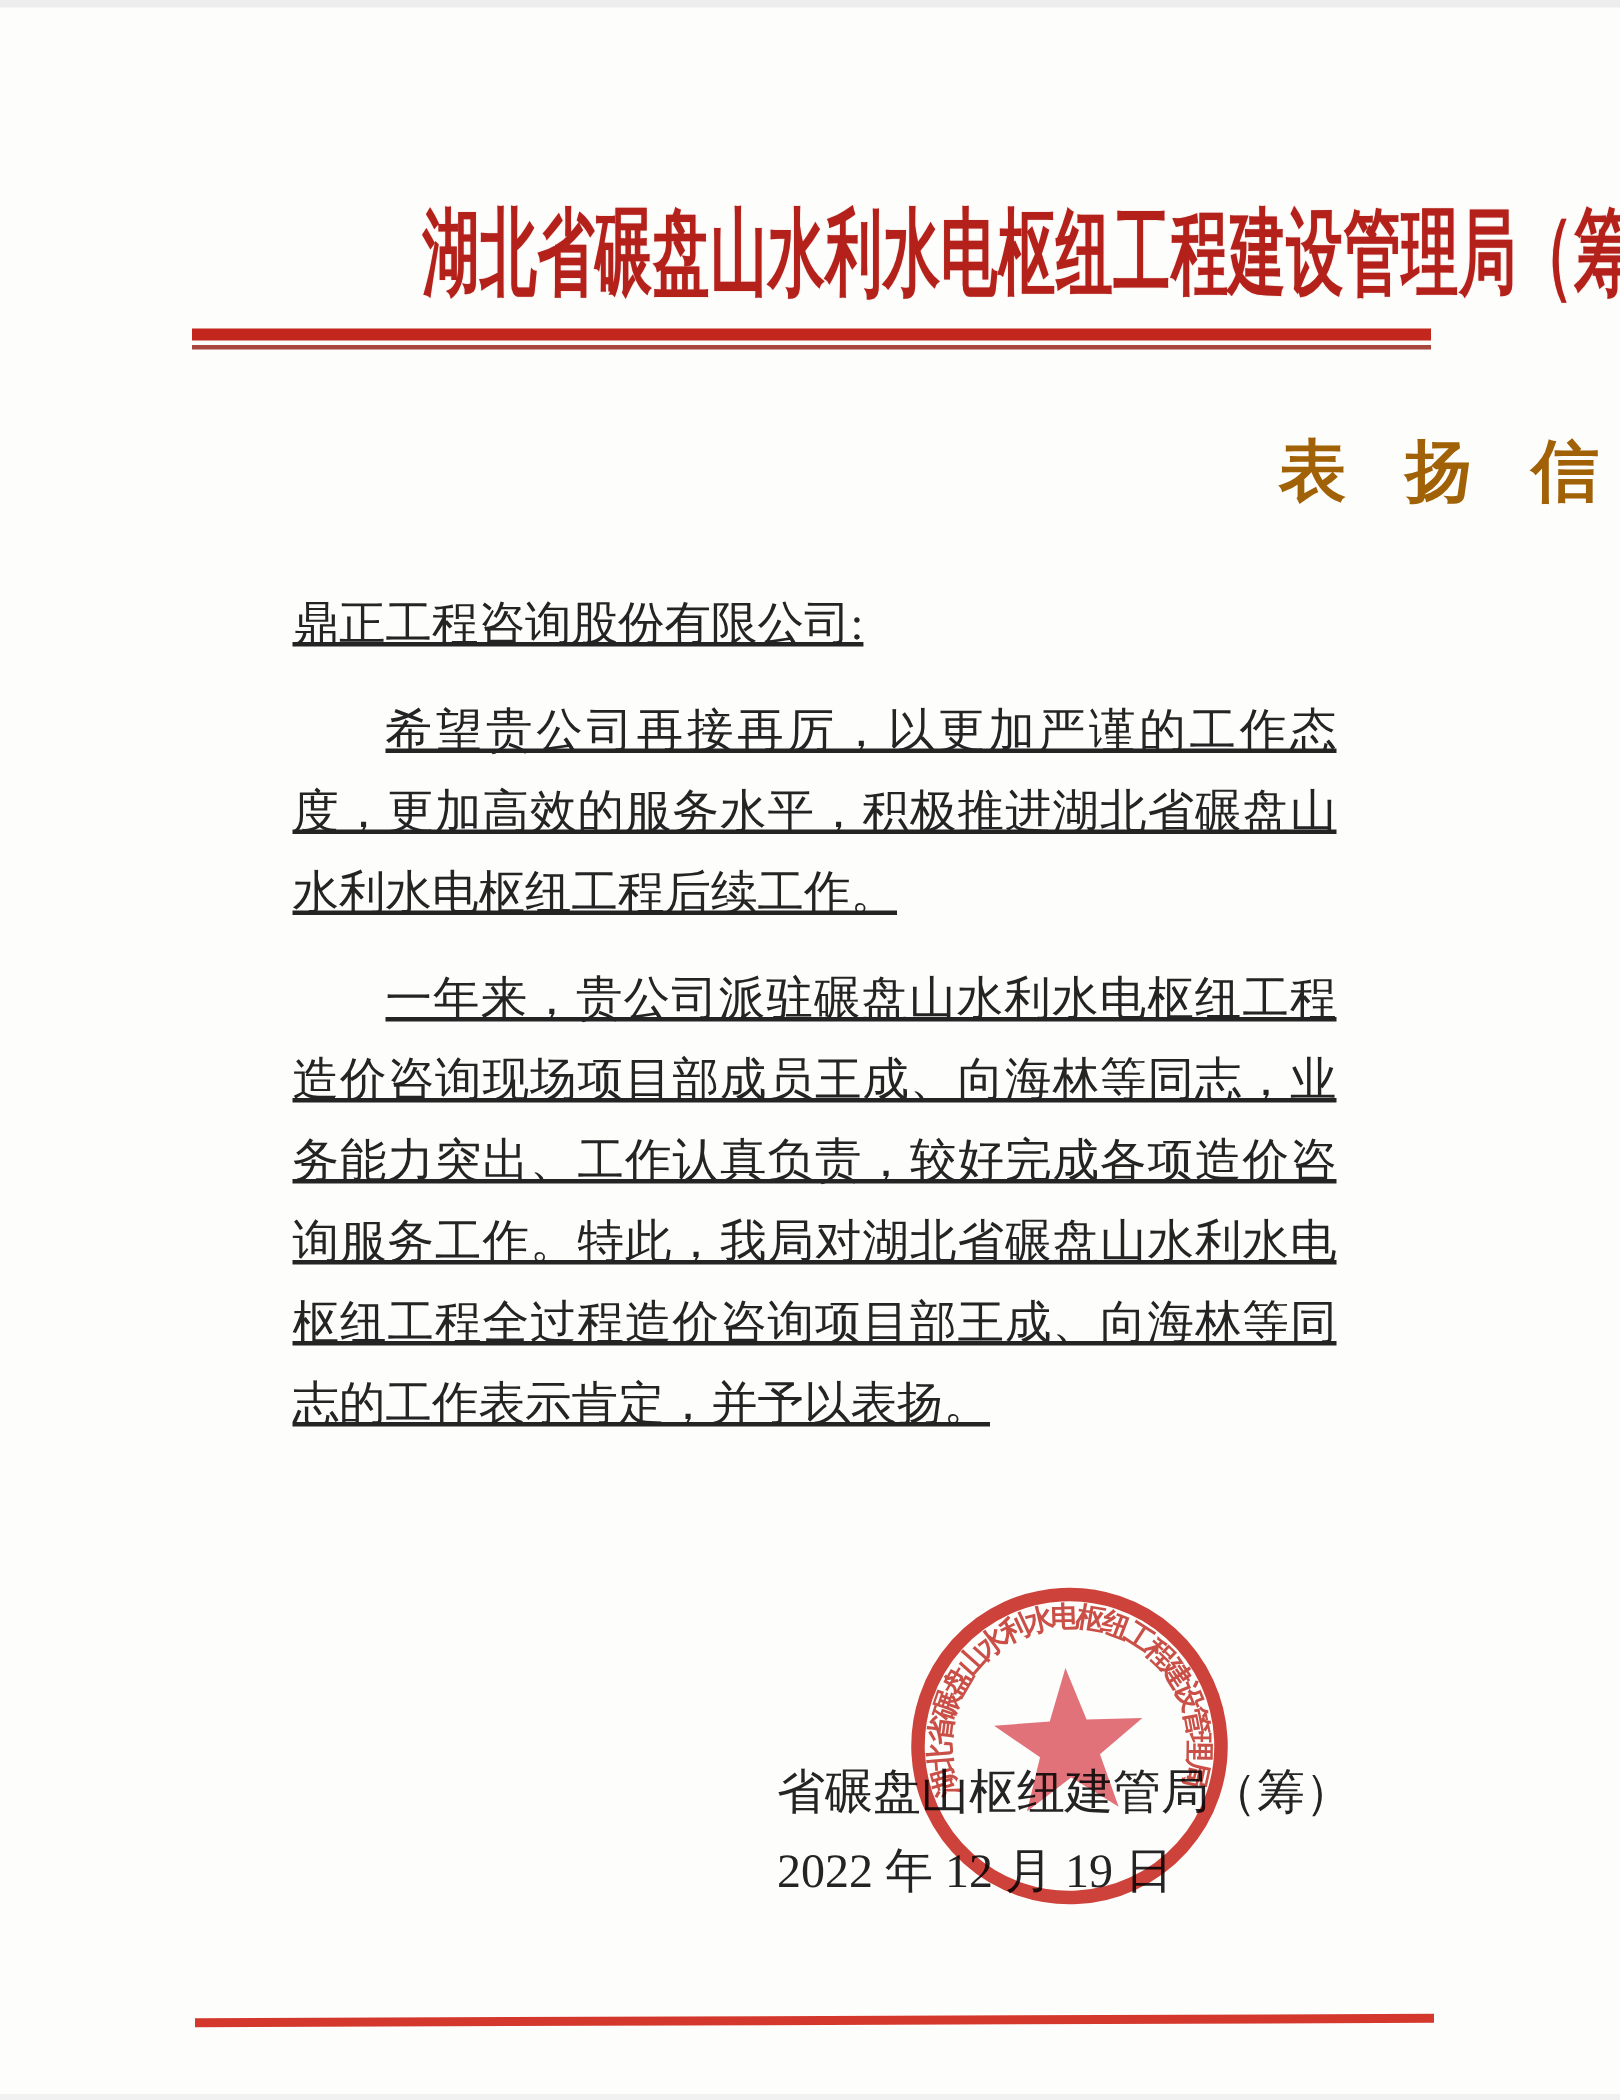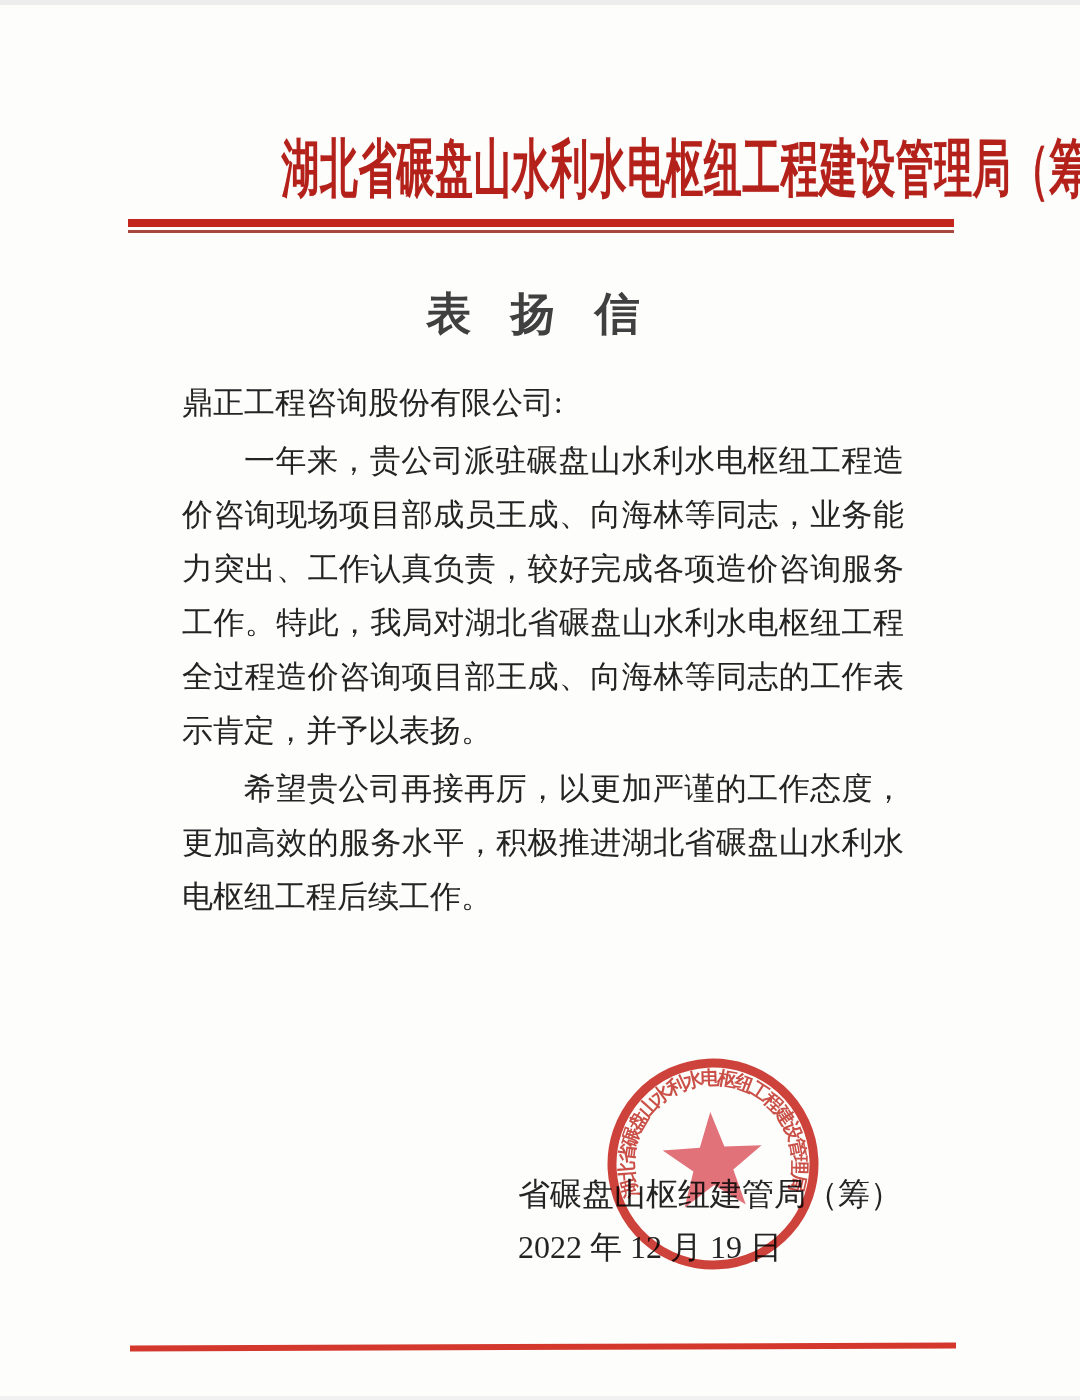--- a/index.html
+++ b/index.html
@@ -34,33 +34,33 @@
   .rule-thick {
     position: absolute; top: 219px; left: 128px;
     width: 826px; height: 8px; background: #c3261c;
   }
   .rule-thin {
     position: absolute; top: 230px; left: 128px;
     width: 826px; height: 3px; background: #a8473e;
   }
   .doc-title {
     position: absolute; top: 284px; left: 0;
-    width: 100%; text-align: center;
+    width: 100%; text-align: right;
     font-size: 45px; font-weight: bold;
-    letter-spacing: 14px; color: #404040;
+    letter-spacing: 14px; color: #a16207;
   }
   .content {
     position: absolute; top: 372px; left: 178px;
     width: 730px;
     font-size: 31px; line-height: 54px;
     color: #242424;
     text-align: justify;
     text-justify: inter-ideograph;
   }
-  .content p { margin: 4px; }
+  .content p { margin: 17px; text-decoration: underline; }
   .content p.indent { text-indent: 2em; }
   .signature-block {
     position: absolute; top: 1168px; right: 142px;
     width: 420px; 
     font-size: 32px; line-height: 53px; color: #242424;
     z-index: 2;
   }
   .seal {
     position: absolute; left: 603px; top: 1054px;
     width: 220px; height: 220px;
@@ -90,22 +90,22 @@
     <span class="letterhead-text">湖北省碾盘山水利水电枢纽工程建设管理局（筹）</span>
   </div>
 
   <div class="rule-thick"></div>
   <div class="rule-thin"></div>
 
   <div class="doc-title">表 扬 信</div>
 
   <div class="content">
     <p>鼎正工程咨询股份有限公司:</p>
+    <p class="indent">希望贵公司再接再厉，以更加严谨的工作态度，更加高效的服务水平，积极推进湖北省碾盘山水利水电枢纽工程后续工作。</p>
     <p class="indent">一年来，贵公司派驻碾盘山水利水电枢纽工程造价咨询现场项目部成员王成、向海林等同志，业务能力突出、工作认真负责，较好完成各项造价咨询服务工作。特此，我局对湖北省碾盘山水利水电枢纽工程全过程造价咨询项目部王成、向海林等同志的工作表示肯定，并予以表扬。</p>
-    <p class="indent">希望贵公司再接再厉，以更加严谨的工作态度，更加高效的服务水平，积极推进湖北省碾盘山水利水电枢纽工程后续工作。</p>
   </div>
 
   <div class="signature-block">
     <div>省碾盘山枢纽建管局（筹）</div>
     <div>2022 年 12 月 19 日</div>
   </div>
 
   <div class="seal">
     <svg viewBox="0 0 220 220" width="220" height="220">
       <circle cx="110" cy="110" r="101" fill="none" stroke="#c9281e" stroke-width="9"></circle>

